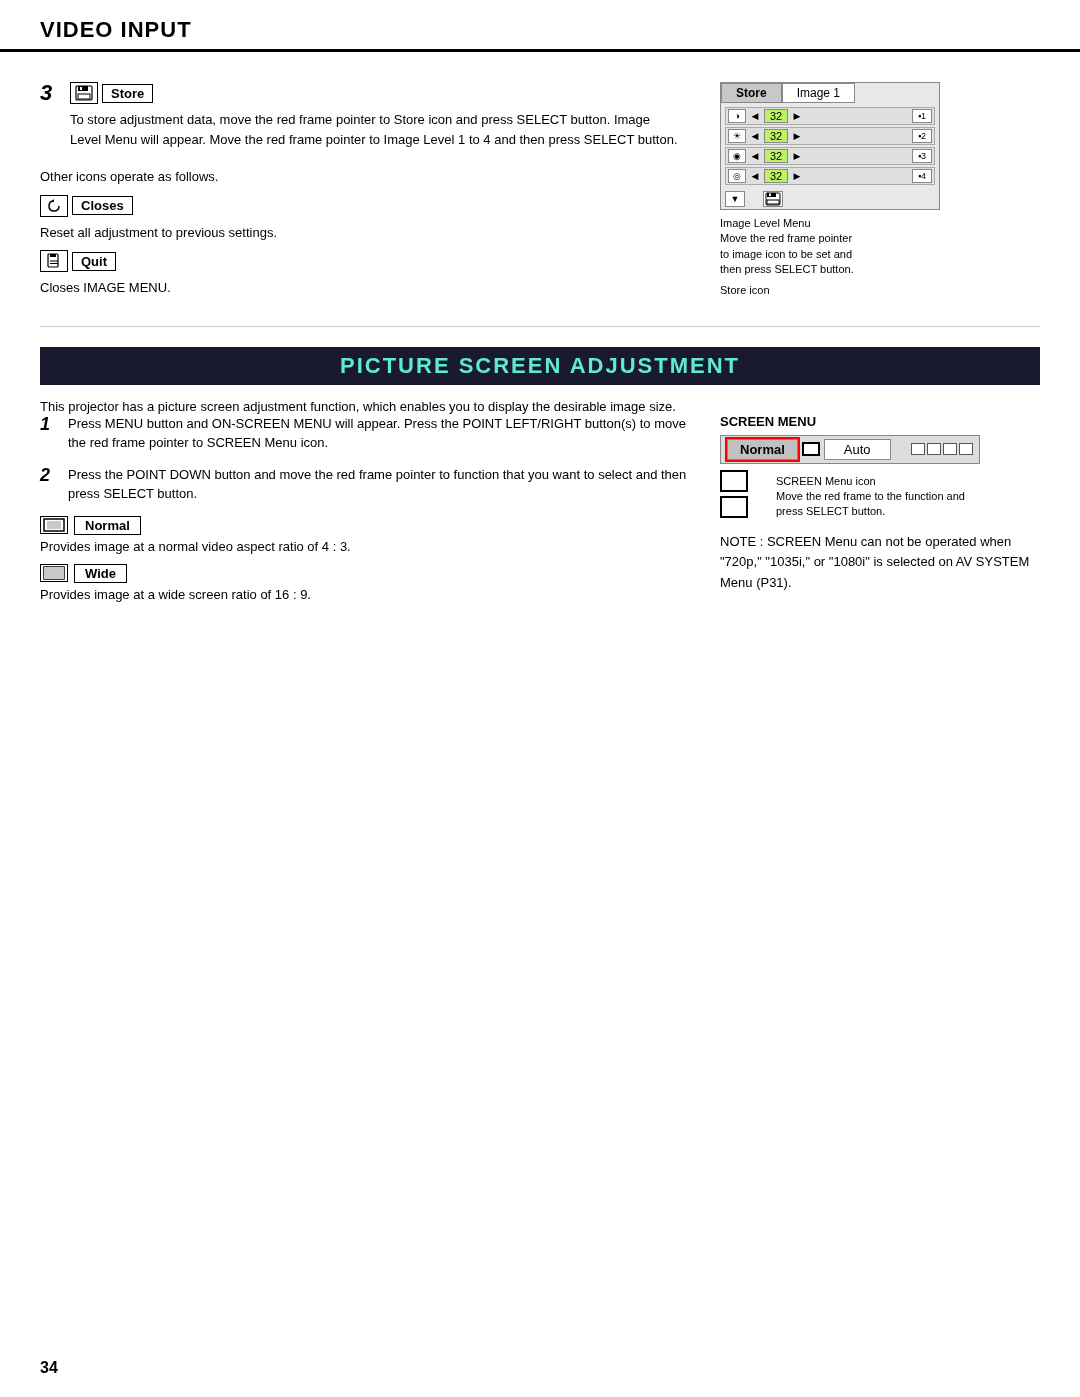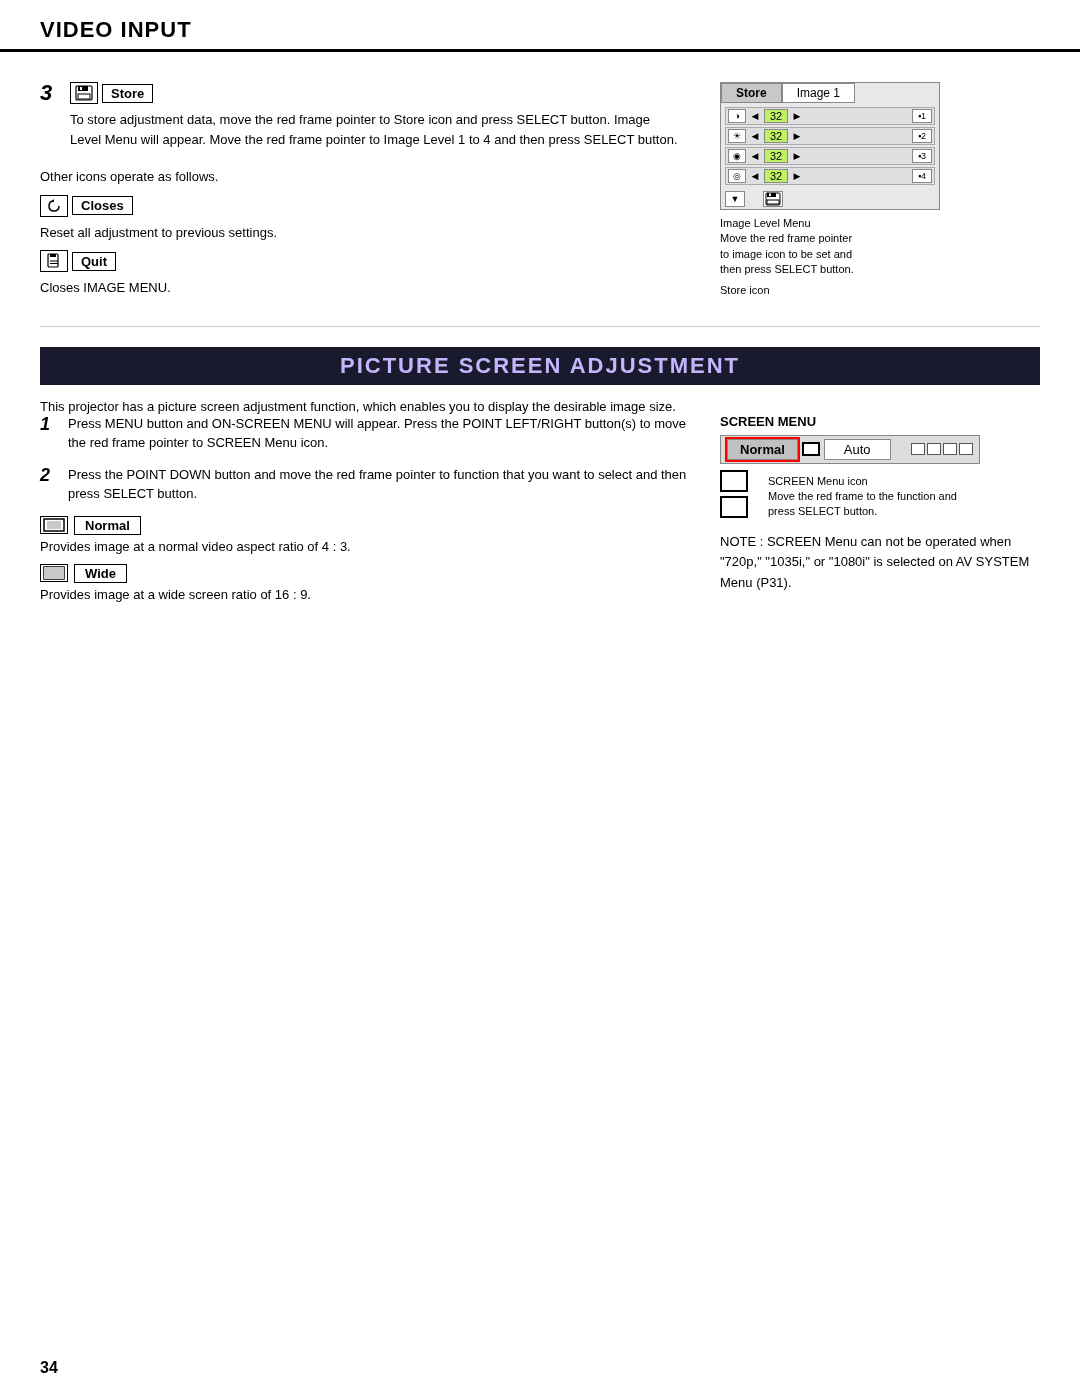--- a/index.html
+++ b/index.html
@@ -195,21 +195,21 @@
     
     .section-divider {
       border: none;
       border-top: 1px solid #ccc;
       margin: 20px 0;
     }
 
     
     .psa-header {
       background: #1a1a2e;
-      color: #c4b5fd;
+      color: #5eead4;
       text-align: center;
       font-size: 22px;
       font-weight: bold;
       letter-spacing: 2px;
       padding: 6px 0;
       margin-bottom: 14px;
     }
     .psa-intro {
       font-size: 13px;
       margin-bottom: 0;
@@ -541,21 +541,21 @@
           <div class="screen-menu-icon-sq"></div>
           <div class="screen-menu-auto">Auto</div>
           <div class="screen-menu-icons">
             <div class="screen-menu-sm-icon"></div>
             <div class="screen-menu-sm-icon"></div>
             <div class="screen-menu-sm-icon"></div>
             <div class="screen-menu-sm-icon"></div>
           </div>
         </div>
 
-        <div style="display:flex; gap:20px; align-items:flex-start;">
+        <div style="display:flex; gap:28px; align-items:flex-start;">
           <div>
             <div class="screen-menu-row"></div>
             <div class="screen-menu-row"></div>
           </div>
           <div class="screen-annotation">
             <p>SCREEN Menu icon</p>
             <p>Move the red frame to the function and</p>
             <p>press SELECT button.</p>
           </div>
         </div>

